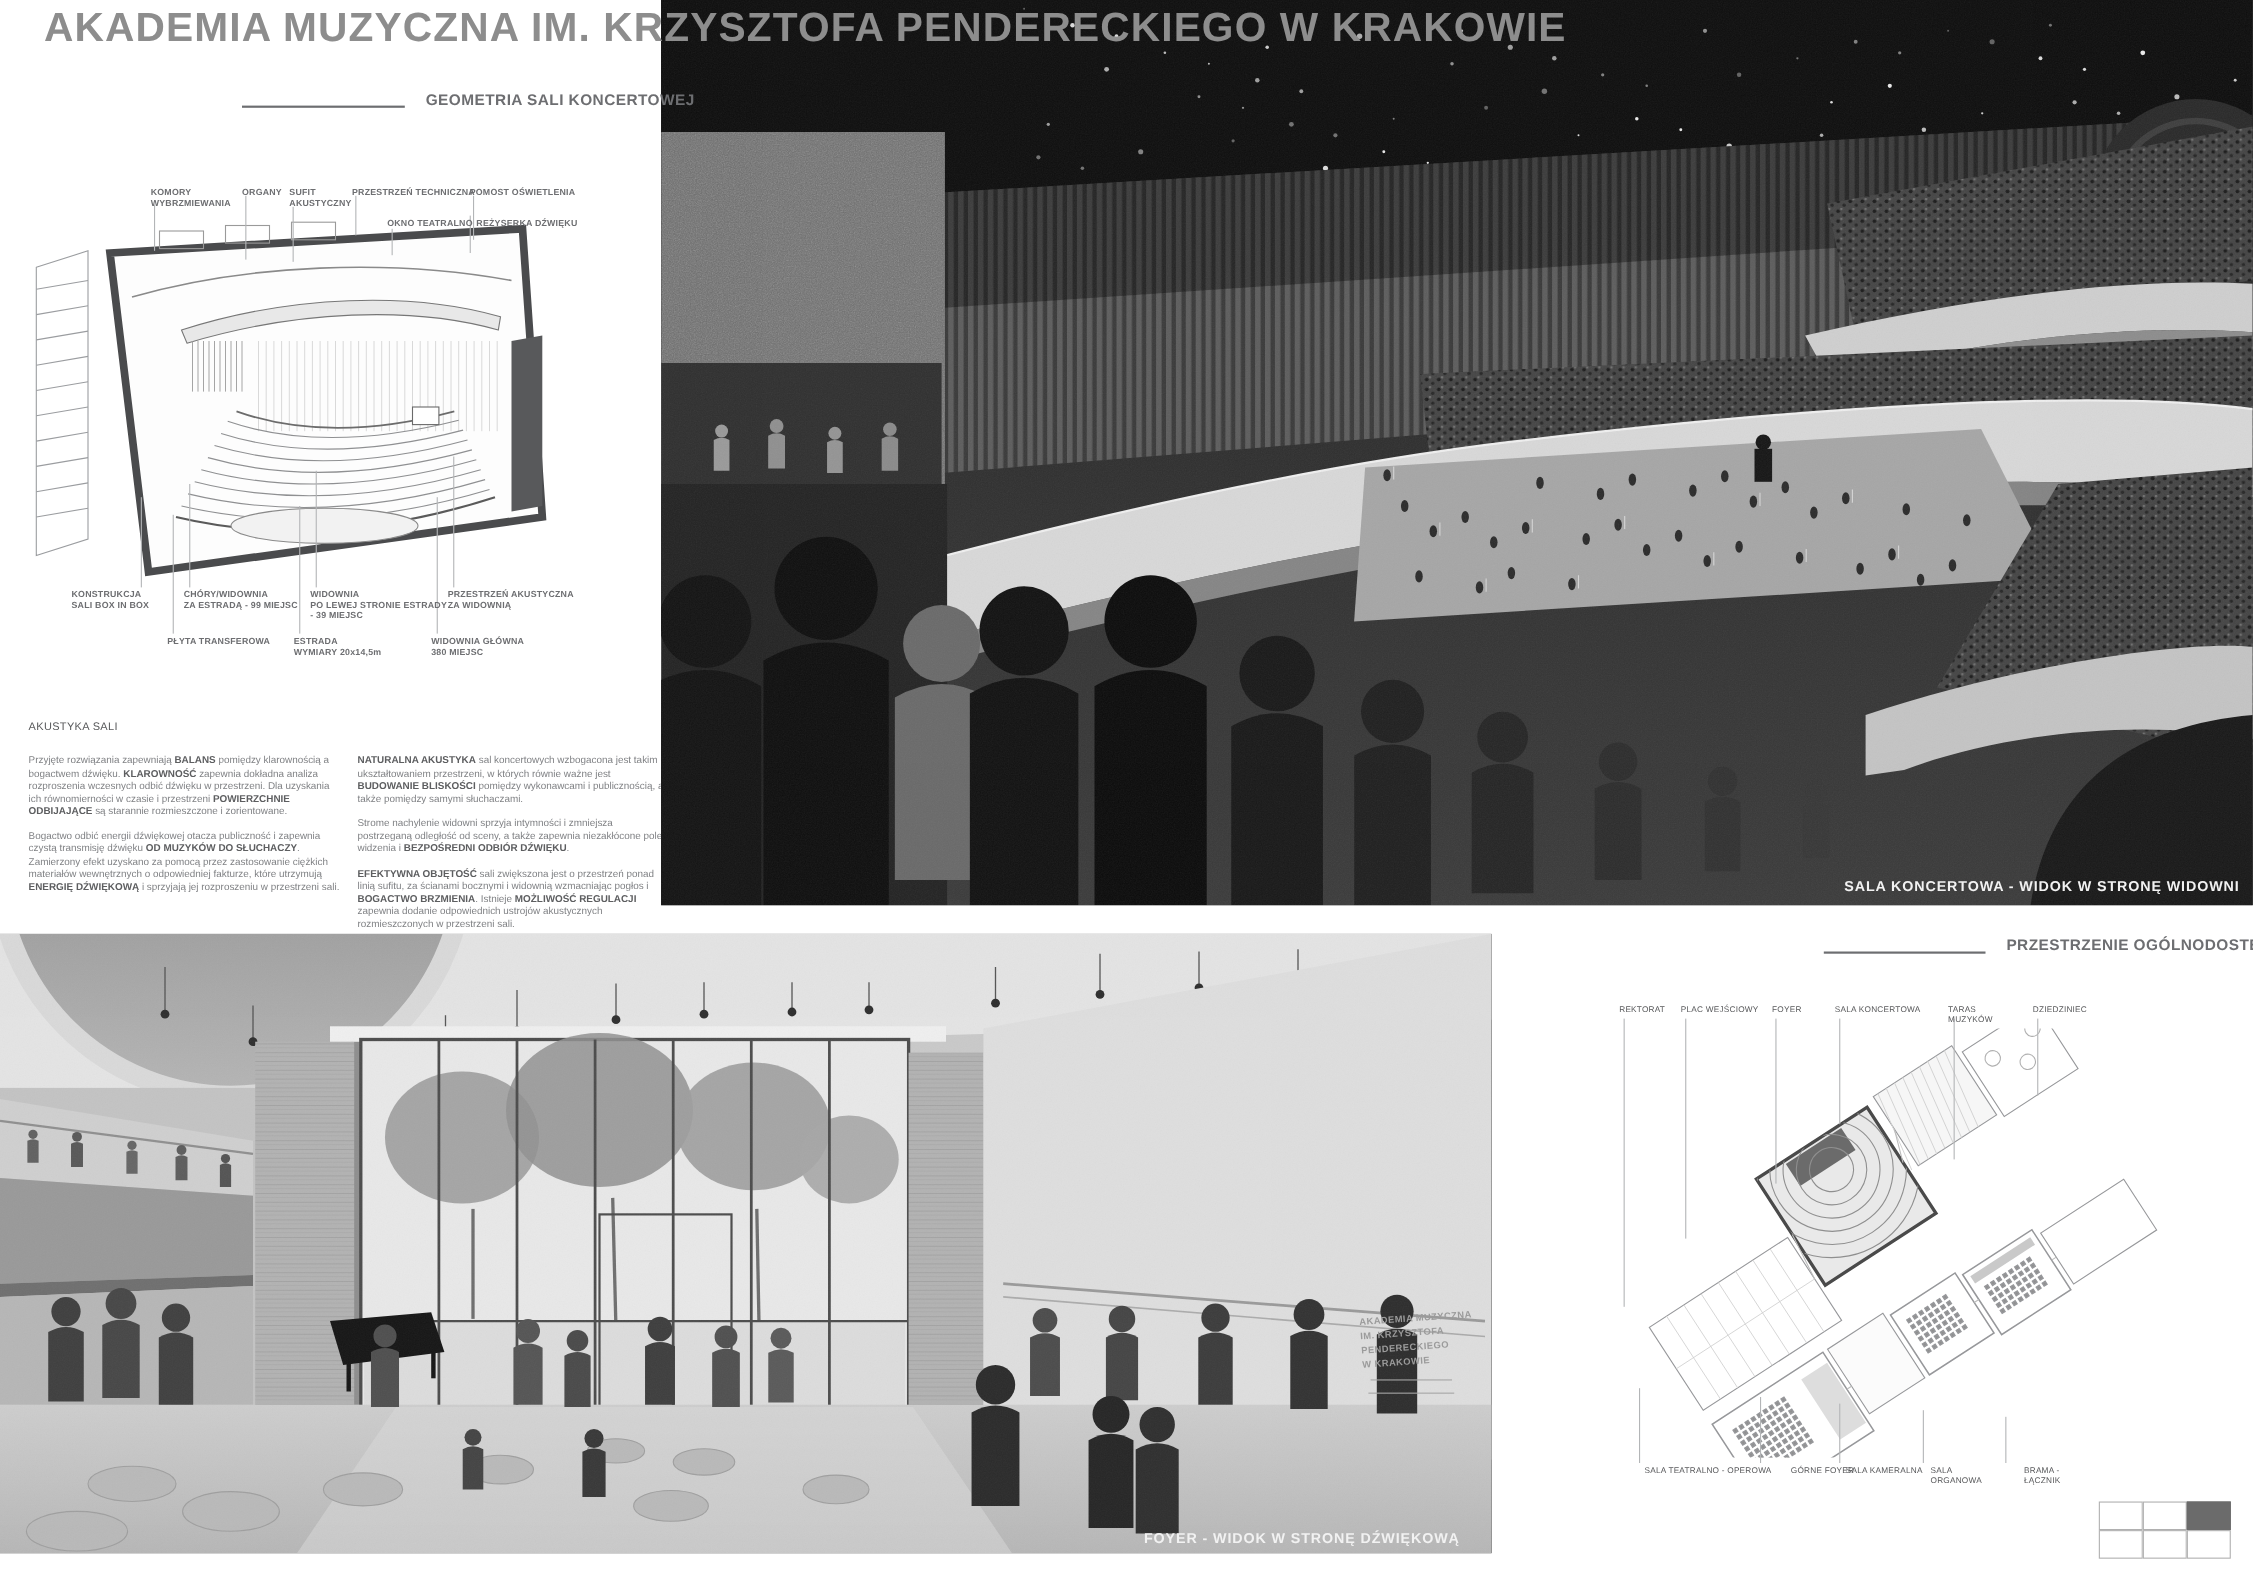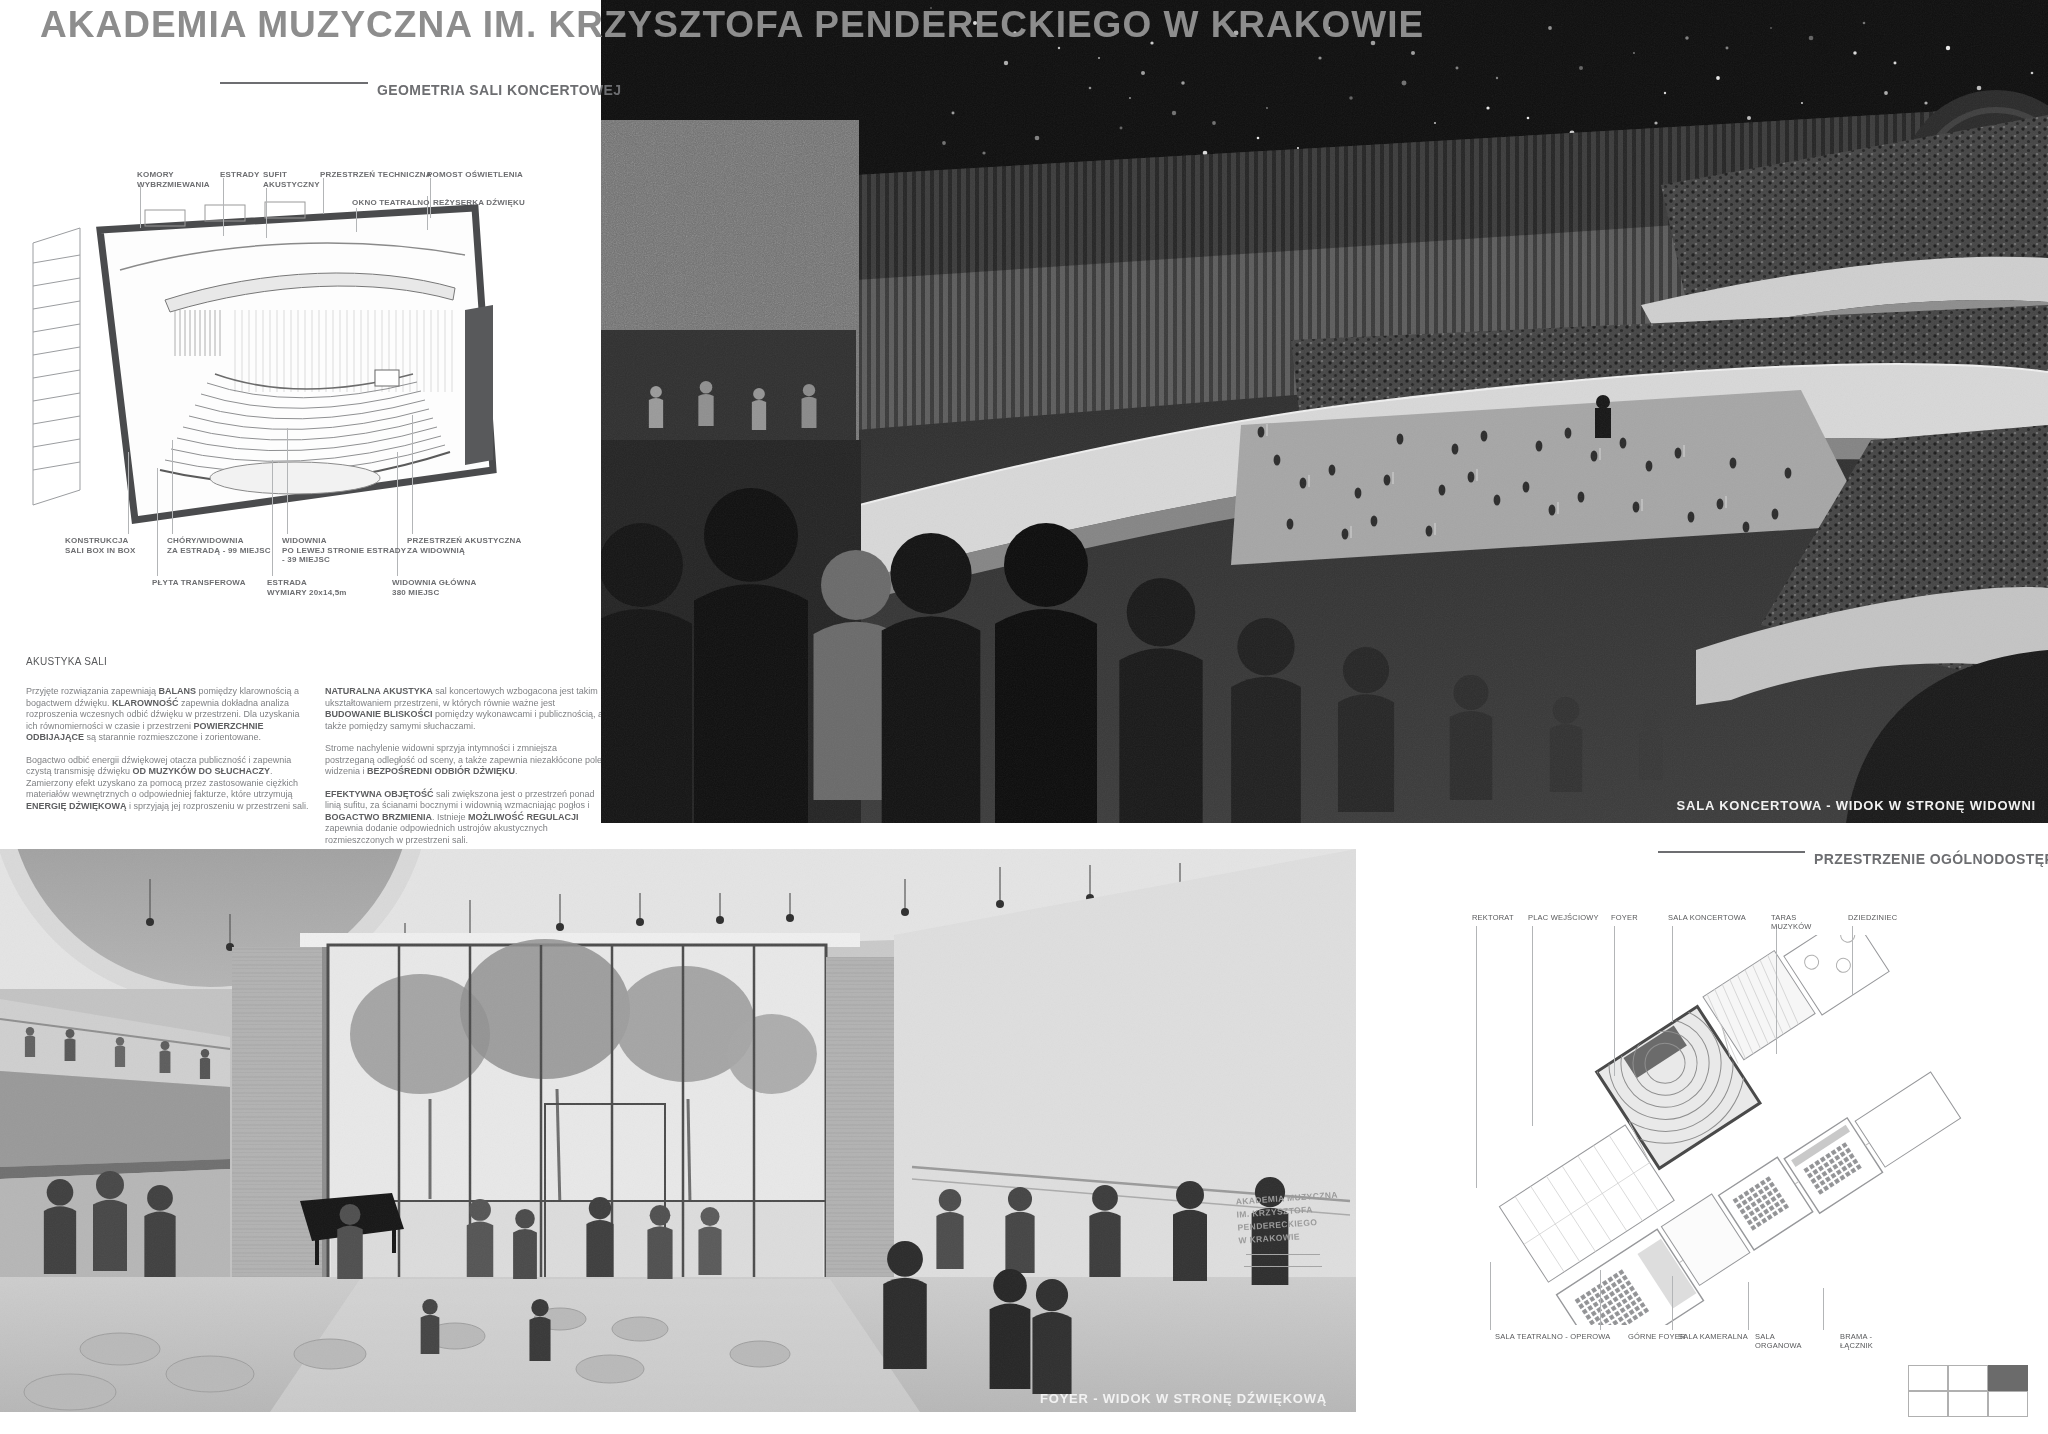--- a/index.html
+++ b/index.html
@@ -5,21 +5,21 @@
   *{margin:0;padding:0;box-sizing:border-box}
   html,body{width:2048px;height:1434px;background:#ffffff;overflow:hidden;
     font-family:"Liberation Sans",sans-serif;}
   #board{position:absolute;left:0;top:0;width:1780px;height:1434px;background:#fff;}
   #title{position:absolute;left:40px;top:4px;font-size:37px;font-weight:bold;color:#8d8d8d;
     letter-spacing:1px;white-space:nowrap;z-index:6}
   .photo{position:absolute;overflow:hidden;background:#222;z-index:1}
   .photo svg{display:block;width:100%;height:100%}
   .caption{position:absolute;color:#f2f2f2;font-weight:bold;font-size:13px;letter-spacing:.8px;
     text-align:right;z-index:5;white-space:nowrap}
-  .sec-head{position:absolute;display:flex;align-items:flex-start;gap:9px;z-index:4}
+  .sec-head{position:absolute;display:flex;align-items:flex-end;gap:19px;z-index:4}
   .sec-head .rule{height:2px;background:#6d6e71}
   .sec-head .txt{font-size:14px;font-weight:bold;color:#6d6e71;letter-spacing:.4px;white-space:nowrap}
   .callout{position:absolute;font-size:8px;font-weight:bold;color:#6d6e71;line-height:9.5px;
     letter-spacing:.2px;white-space:pre-line;z-index:4}
   .plan-label{position:absolute;font-size:7.5px;font-weight:normal;color:#58595b;line-height:9px;
     letter-spacing:.2px;white-space:pre-line;z-index:4}
   .vline{position:absolute;width:1px;background:#b3b5b7;z-index:3}
   .hline{position:absolute;height:1px;background:#a5a5a5;z-index:5}
   .acou-head{position:absolute;font-size:10px;font-weight:normal;color:#58595b;letter-spacing:.3px}
   .body-col{position:absolute;font-size:9px;line-height:11.5px;color:#808285}
@@ -127,21 +127,21 @@
       <path d="M135,310 Q270,342 425,292" stroke="#5a5a5a" stroke-width="2"></path>
       <path d="M190,214 Q275,244 388,214" stroke="#6c6c6c" stroke-width="1.6"></path>
     </g>
     <ellipse cx="270" cy="318" rx="85" ry="16" stroke="#8a8a8a" fill="#f2f2f2"></ellipse>
     <polygon points="440,150 468,145 468,300 440,305" fill="#58595b"></polygon>
     <rect x="350" y="210" width="24" height="16" stroke="#6a6a6a" fill="#ffffff"></rect>
   </svg>
 
   <div class="callout" style="left:137px;top:170px">KOMORY
 WYBRZMIEWANIA</div>
-  <div class="callout" style="left:220px;top:170px">ESTRADY</div>
+  <div class="callout" style="left:220px;top:170px">ORGANY</div>
   <div class="callout" style="left:263px;top:170px">SUFIT
 AKUSTYCZNY</div>
   <div class="callout" style="left:320px;top:170px">PRZESTRZEŃ TECHNICZNA</div>
   <div class="callout" style="left:427px;top:170px">POMOST OŚWIETLENIA</div>
   <div class="callout" style="left:352px;top:198px">OKNO TEATRALNO</div>
   <div class="callout" style="left:433px;top:198px">REŻYSERKA DŹWIĘKU</div>
 
   <div class="callout" style="left:65px;top:536px">KONSTRUKCJA
 SALI BOX IN BOX</div>
   <div class="callout" style="left:167px;top:536px">CHÓRY/WIDOWNIA

